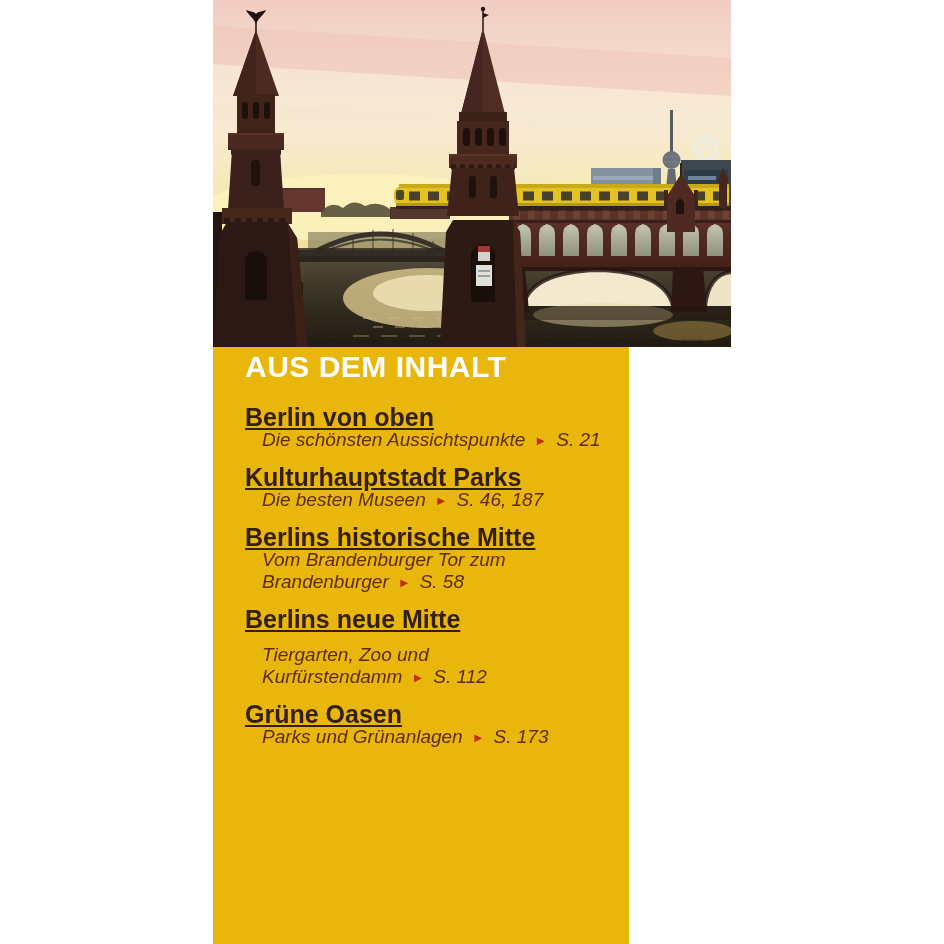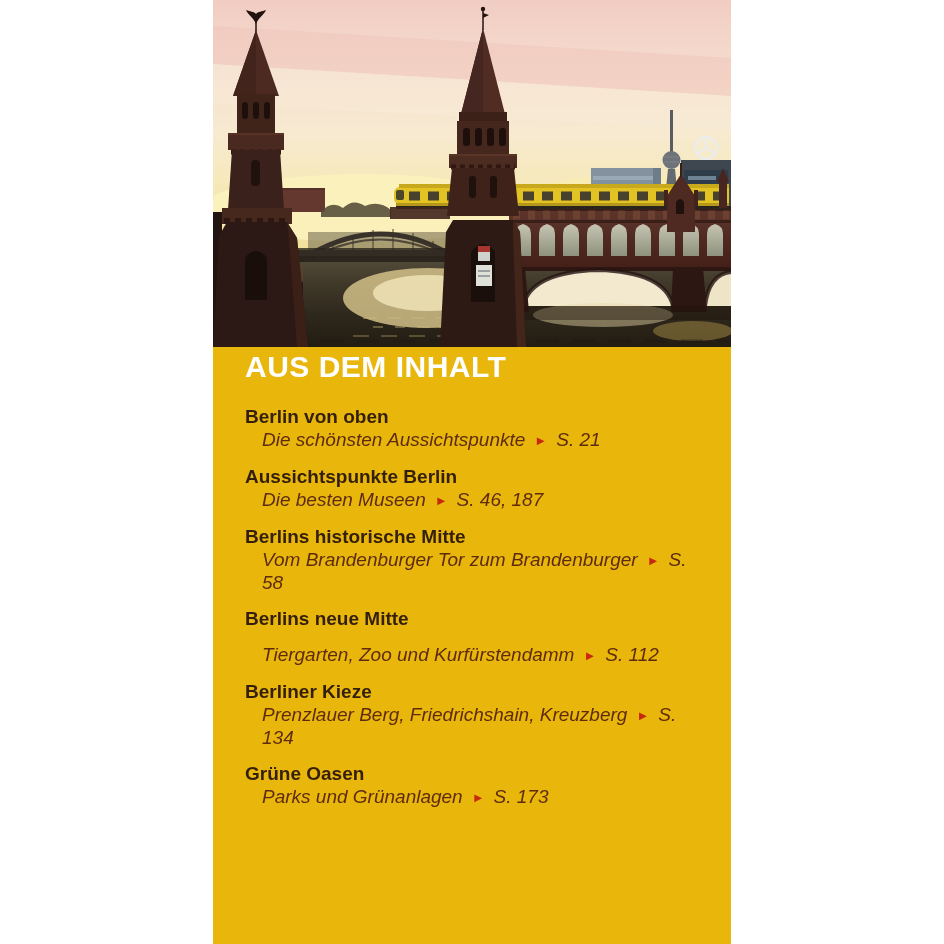--- a/index.html
+++ b/index.html
@@ -4,32 +4,33 @@
 <style>
   html,body{margin:0;padding:0;}
   body{
     width:944px;height:944px;background:#ffffff;position:relative;
     font-family:"Liberation Sans", sans-serif;overflow:hidden;
   }
   .column{position:absolute;left:213px;top:0;width:518px;height:944px;}
   .photo-wrap{width:518px;height:347px;overflow:hidden;}
   .photo-wrap svg{display:block;}
   .toc-panel{
-    width:518px;height:597px;background:#e9b70b;box-sizing:border-box;
+    width:416px;height:597px;background:#e9b70b;box-sizing:border-box;
     padding:4px 20px 0 32px;
   }
   .toc-heading{
     margin:0;font-size:30px;font-weight:800;line-height:32px;
     color:#ffffff;letter-spacing:0.5px;
   }
   .toc-list{list-style:none;margin:23px 0 0 0;padding:0;}
   .toc-entry{margin-bottom:14px;}
   .entry-title{
-    font-size:19px;font-weight:bold;line-height:22px;color:#331f0c;
+    font-size:25px;font-weight:bold;line-height:22px;color:#331f0c;
     white-space:pre-line;
+    text-decoration:underline;
   }
   .entry-sub{
     font-size:19px;line-height:22px;color:#5e2b0e;margin-top:1px;
     padding-left:17px;
     font-style:italic;
   }
   .arrow{color:#c6290e;font-size:13px;margin:0 9px;vertical-align:1px;}
 </style>
 </head>
 <body>
@@ -237,36 +238,32 @@
 
   <div class="toc-panel">
     <h1 class="toc-heading">AUS DEM INHALT</h1>
 
     <ul class="toc-list">
       <li class="toc-entry">
         <div class="entry-title">Berlin von oben</div>
         <div class="entry-sub"><span>Die schönsten Aussichtspunkte</span><span class="arrow">►</span><span>S. 21</span></div>
       </li>
       <li class="toc-entry">
-        <div class="entry-title">Aussichtspunkte Berlin</div>
+        <div class="entry-title">Kulturhauptstadt Parks</div>
         <div class="entry-sub"><span>Die besten Museen</span><span class="arrow">►</span><span>S. 46, 187</span></div>
       </li>
       <li class="toc-entry">
         <div class="entry-title">Berlins historische Mitte</div>
         <div class="entry-sub"><span>Vom Brandenburger Tor zum Brandenburger</span><span class="arrow">►</span><span>S. 58</span></div>
       </li>
       <li class="toc-entry">
         <div class="entry-title">Berlins neue Mitte</div>
       </li>
       <li class="toc-entry">
         <div class="entry-sub"><span>Tiergarten, Zoo und Kurfürstendamm</span><span class="arrow">►</span><span>S. 112</span></div>
-      </li>
-      <li class="toc-entry">
-        <div class="entry-title">Berliner Kieze</div>
-        <div class="entry-sub"><span>Prenzlauer Berg, Friedrichshain, Kreuzberg</span><span class="arrow">►</span><span>S. 134</span></div>
       </li>
       <li class="toc-entry">
       </li>
       <li class="toc-entry">
         <div class="entry-title">Grüne Oasen</div>
         <div class="entry-sub"><span>Parks und Grünanlagen</span><span class="arrow">►</span><span>S. 173</span></div>
       </li>
     </ul>
   </div>
 </div>

